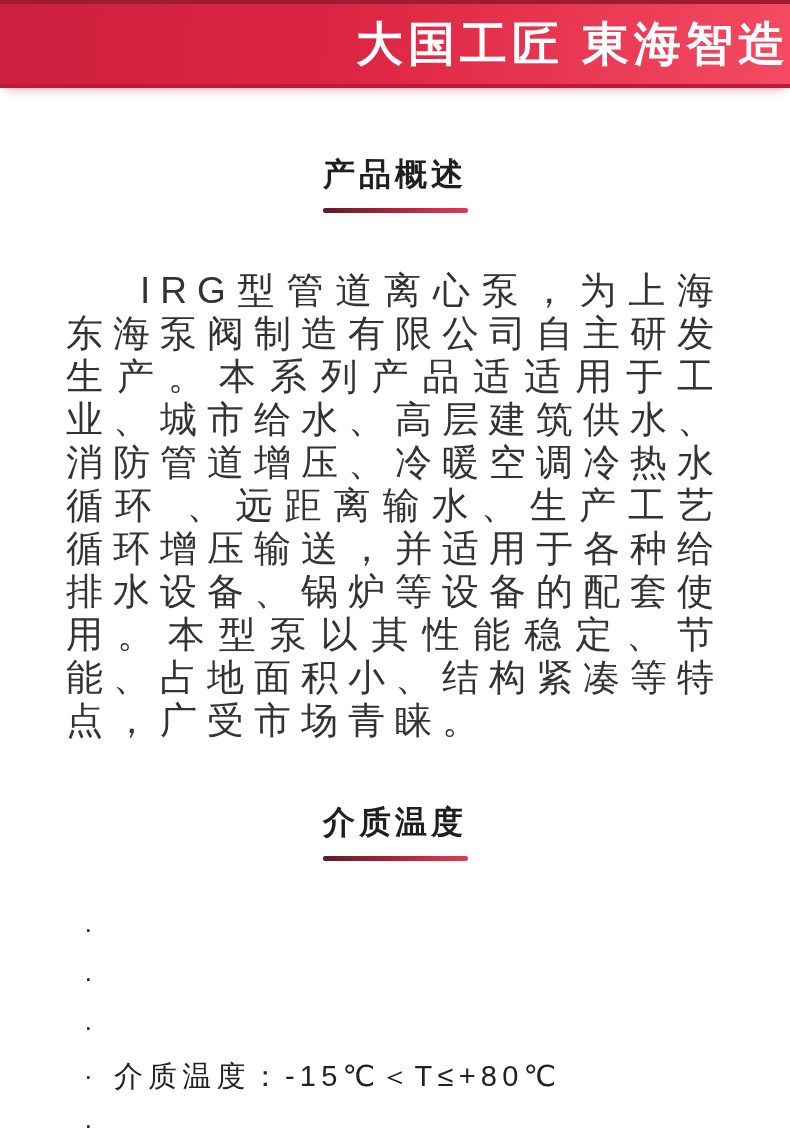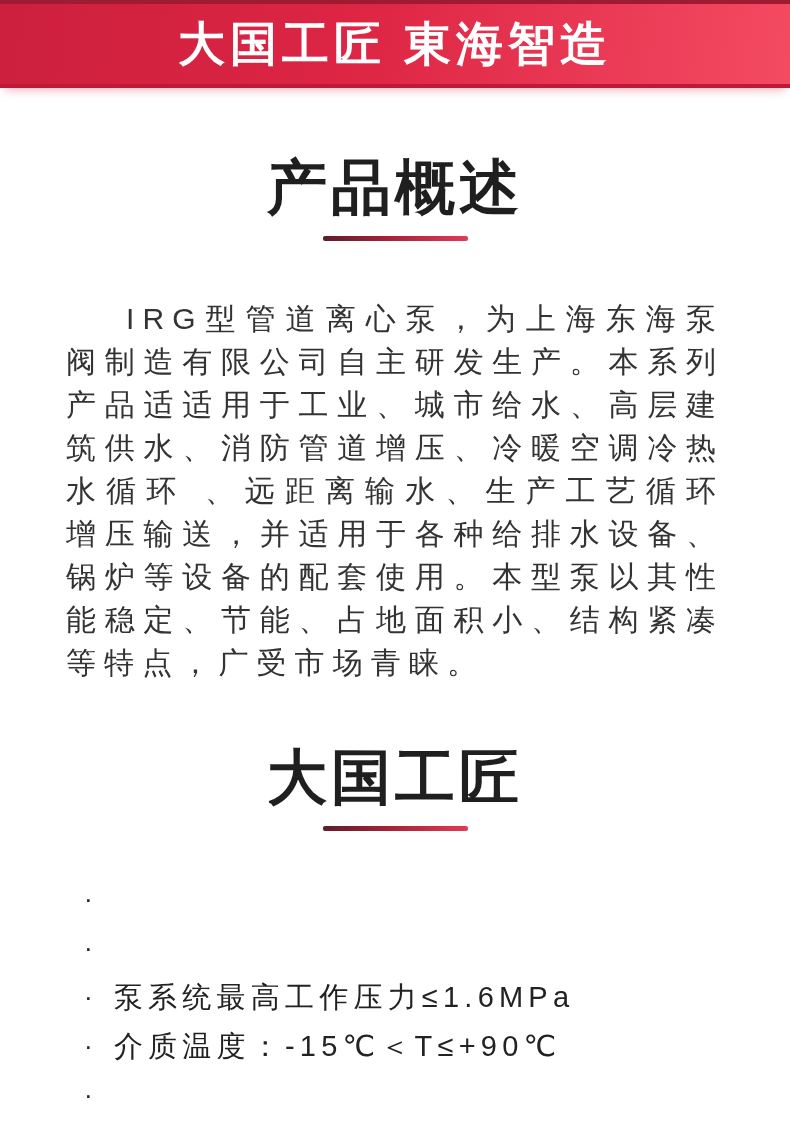--- a/index.html
+++ b/index.html
@@ -21,56 +21,56 @@
   .banner {
     box-sizing: border-box;
     width: 100%;
     height: 88px;
     background: linear-gradient(96deg, #cc203e 0%, #dd2544 45%, #f44a62 100%);
     border-top: 4px solid #9e1b31;
     border-bottom: 4px solid #c11838;
     box-shadow: 0 7px 9px -5px rgba(213, 34, 64, 0.35);
     display: flex;
     align-items: center;
-    justify-content: center;
+    justify-content: flex-end;
   }
   .banner-title {
     color: #ffffff;
     font-size: 47px;
     font-weight: 700;
     letter-spacing: 5px;
     white-space: pre;
     line-height: 1;
     padding-bottom: 2px;
   }
 
   
   .section-title {
     margin: 0;
     text-align: center;
-    font-size: 60px;
+    font-size: 32px;
     font-weight: 700;
     color: #1f1f1f;
     letter-spacing: 4px;
     line-height: 1;
   }
   .overview-section { margin-top: 70px; }
   .conditions-section { margin-top: 64px; }
   .title-underline {
     width: 145px;
     height: 5px;
     margin: 18px auto 0;
     border-radius: 2px;
     background: linear-gradient(90deg, #5e1d2a 0%, #a52338 45%, #e23a55 100%);
   }
 
   
   .overview-paragraph {
     margin: 56px 66px 0;
-    font-size: 30px;
+    font-size: 37px;
     font-weight: 400;
     line-height: 43px;
     color: #333333;
     letter-spacing: 0.27em;
     text-align: justify;
     text-align-last: left;
     text-indent: 2em;
     text-justify: inter-character;
   }
 
@@ -106,37 +106,36 @@
     <span class="banner-title">大国工匠 東海智造</span>
   </header>
 
   <section class="overview-section">
     <h2 class="section-title">产品概述</h2>
     <div class="title-underline"></div>
     <p class="overview-paragraph">IRG型管道离心泵，为上海东海泵阀制造有限公司自主研发生产。本系列产品适适用于工业、城市给水、高层建筑供水、消防管道增压、冷暖空调冷热水循环 、远距离输水、生产工艺循环增压输送，并适用于各种给排水设备、锅炉等设备的配套使用。本型泵以其性能稳定、节能、占地面积小、结构紧凑等特点，广受市场青睐。</p>
   </section>
 
   <section class="conditions-section">
-    <h2 class="section-title">大国工匠</h2>
+    <h2 class="section-title">介质温度</h2>
     <div class="title-underline"></div>
 
     <ul class="conditions-list">
       <li>
         <span class="bullet-dot">·</span>
       </li>
       <li>
         <span class="bullet-dot">·</span>
       </li>
       <li>
         <span class="bullet-dot">·</span>
-        <span>泵系统最高工作压力≤1.6MPa</span>
       </li>
       <li>
         <span class="bullet-dot">·</span>
-        <span>介质温度：-15℃＜T≤+90℃</span>
+        <span>介质温度：-15℃＜T≤+80℃</span>
       </li>
       <li>
         <span class="bullet-dot">·</span>
       </li>
     </ul>
   </section>
 
 </div>
 
 </body></html>

